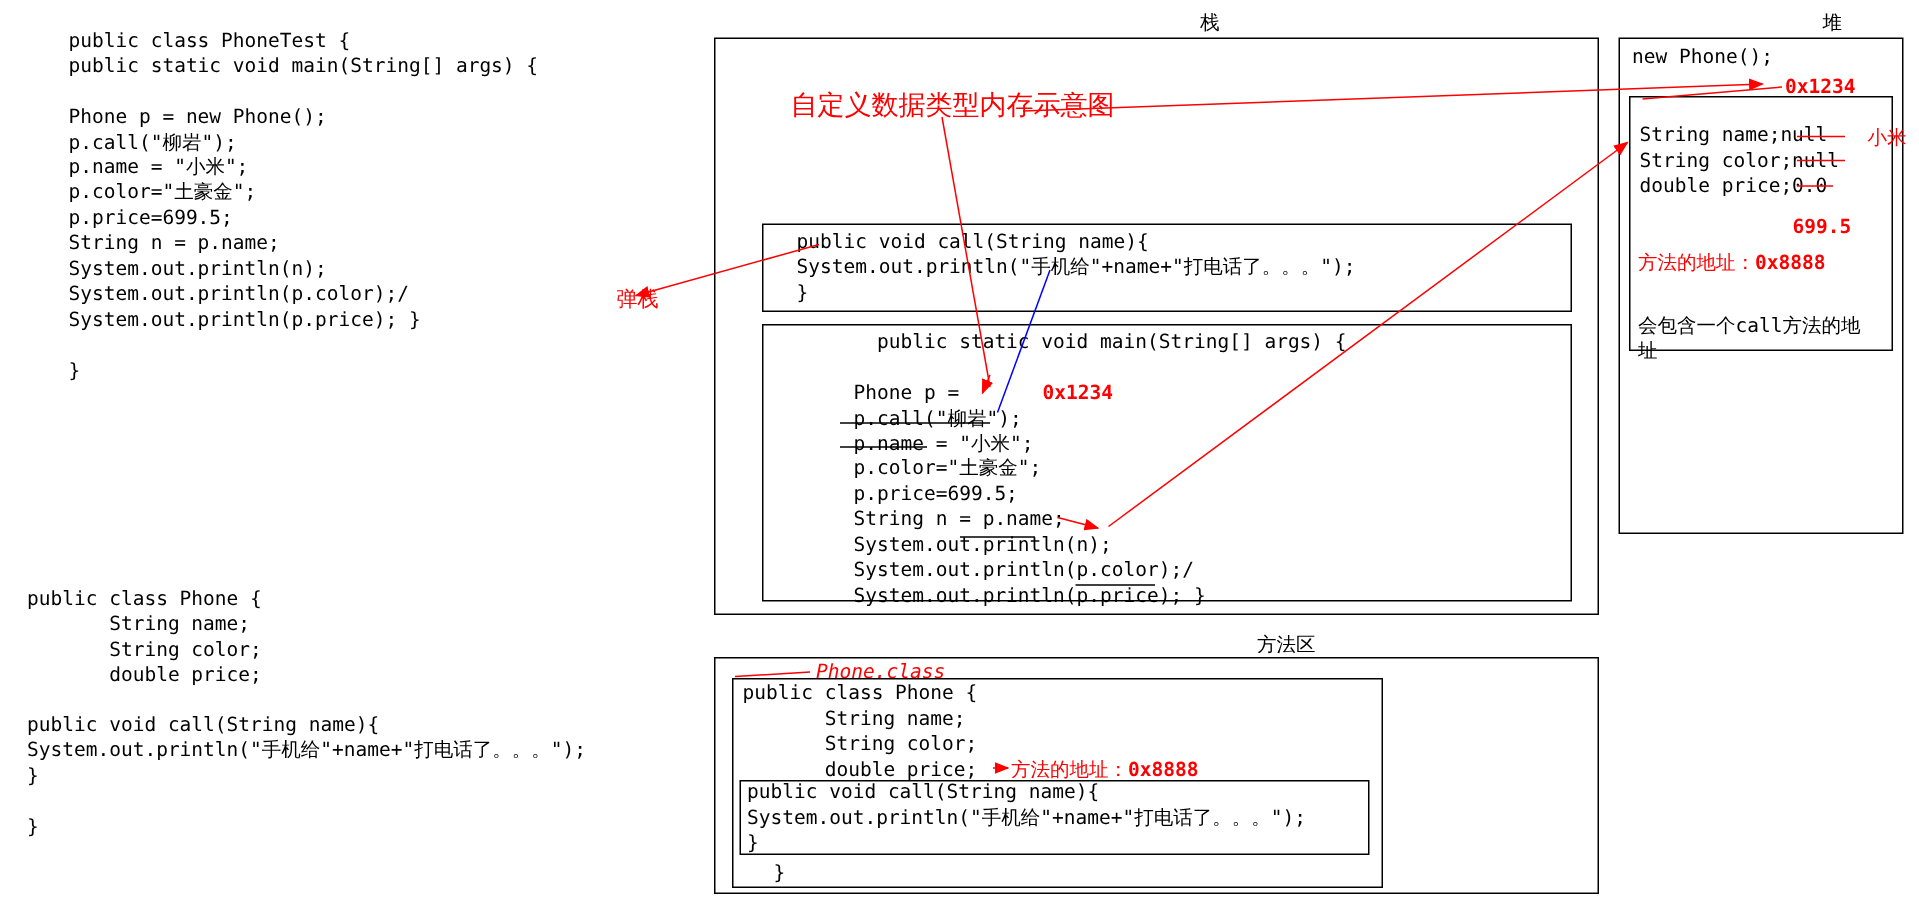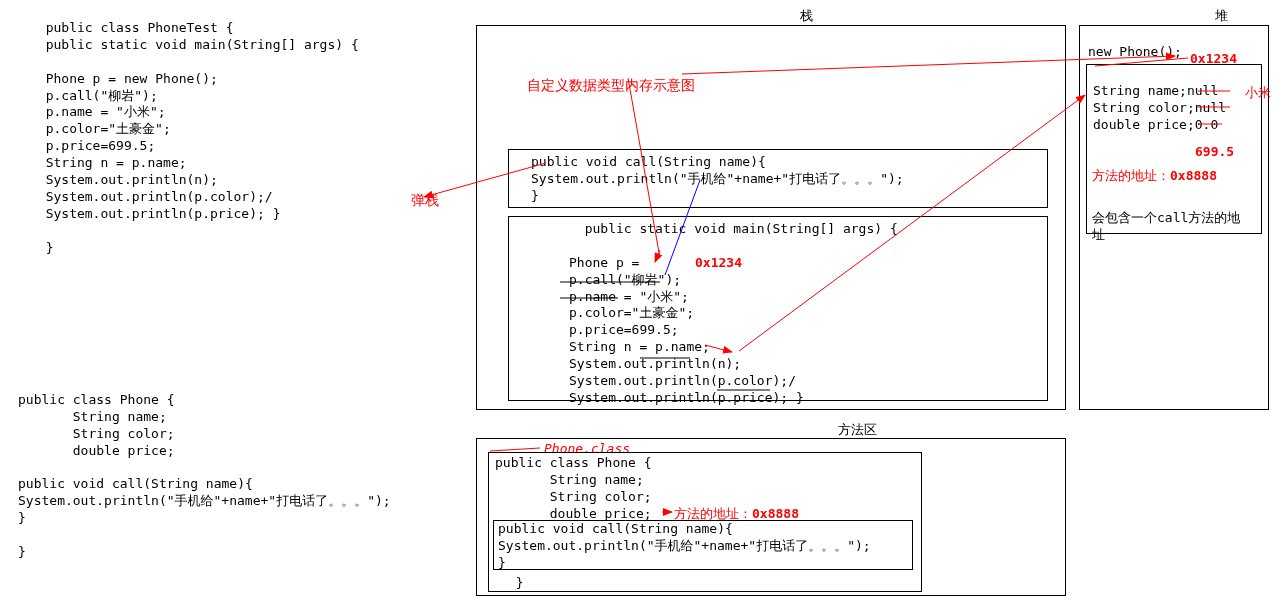--- a/index.html
+++ b/index.html
@@ -67,21 +67,21 @@
 }
 
 }</pre>
 
 <span class="label red" style="left:383px; top:191px; font-size:14px;margin-left:28px;">弹栈</span>
 
 <span class="label" style="left:800px; top:8px;">栈</span>
 
 <span class="label" style="left:1215px; top:8px;">堆</span>
 
-<span class="label red" style="left:527px; top:76px; font-size:14px;">自定义数据类型内存示意图</span>
+<span class="label red" style="left:527px; top:59px; font-size:18px;">自定义数据类型内存示意图</span>
 
 <div class="box" style="left:476px; top:25px; width:590px; height:385px; padding:0;"></div>
 
 <div class="box" style="left:508px; top:149px; width:540px; height:59px;">
   <pre style="padding-left:16px;">public void call(String name){
 System.out.println("手机给"+name+"打电话了。。。");
 }</pre>
 </div>
 
 <div class="box" style="left:508px; top:216px; width:540px; height:185px; padding:4px 10px;">
@@ -93,21 +93,21 @@
 p.color="土豪金";
 p.price=699.5;
 String n = p.name;
 System.out.println(n);
 System.out.println(p.color);/
 System.out.println(p.price); }</pre>
 </div>
 
 <span class="label red" style="left:695px; top:255px; font-weight:bold;">0x1234</span>
 
-<span class="label" style="left:838px; top:423px;font-family:Liberation Mono, monospace;">方法区</span>
+<span class="label" style="left:838px; top:423px;">方法区</span>
 
 <div class="box" style="left:476px; top:438px; width:590px; height:158px; padding:0;"></div>
 
 <span class="label red" style="left:544px; top:441px;font-style:italic;">Phone.class</span>
 
 <div class="box" style="left:488px; top:452px; width:434px; height:140px; padding:2px 6px;">
   <pre>public class Phone {
        String name;
        String color;
        double price;</pre>
@@ -118,21 +118,21 @@
 </span>
 
 <div class="box" style="left:493px; top:520px; width:420px; height:50px; padding:0 4px;">
   <pre>public void call(String name){
 System.out.println("手机给"+name+"打电话了。。。");
 }</pre>
 </div>
 
 <pre class="label" style="left:500px; top:575px;">  }</pre>
 
-<div class="box" style="left:1079px; top:25px; width:190px; height:385px; padding:18px 8px;">
+<div class="box" style="left:1079px; top:25px; width:190px; height:331px; padding:5px 8px;">
   <pre>new Phone();</pre>
 </div>
 
 <span class="label red" style="left:1190px; top:51px; font-weight:bold;">0x1234</span>
 
 <div class="box" style="left:1086px; top:64px; width:176px; height:170px; padding:18px 6px 6px 6px;">
   <pre>String name;null
 String color;null
 double price;0.0</pre>
 </div>

